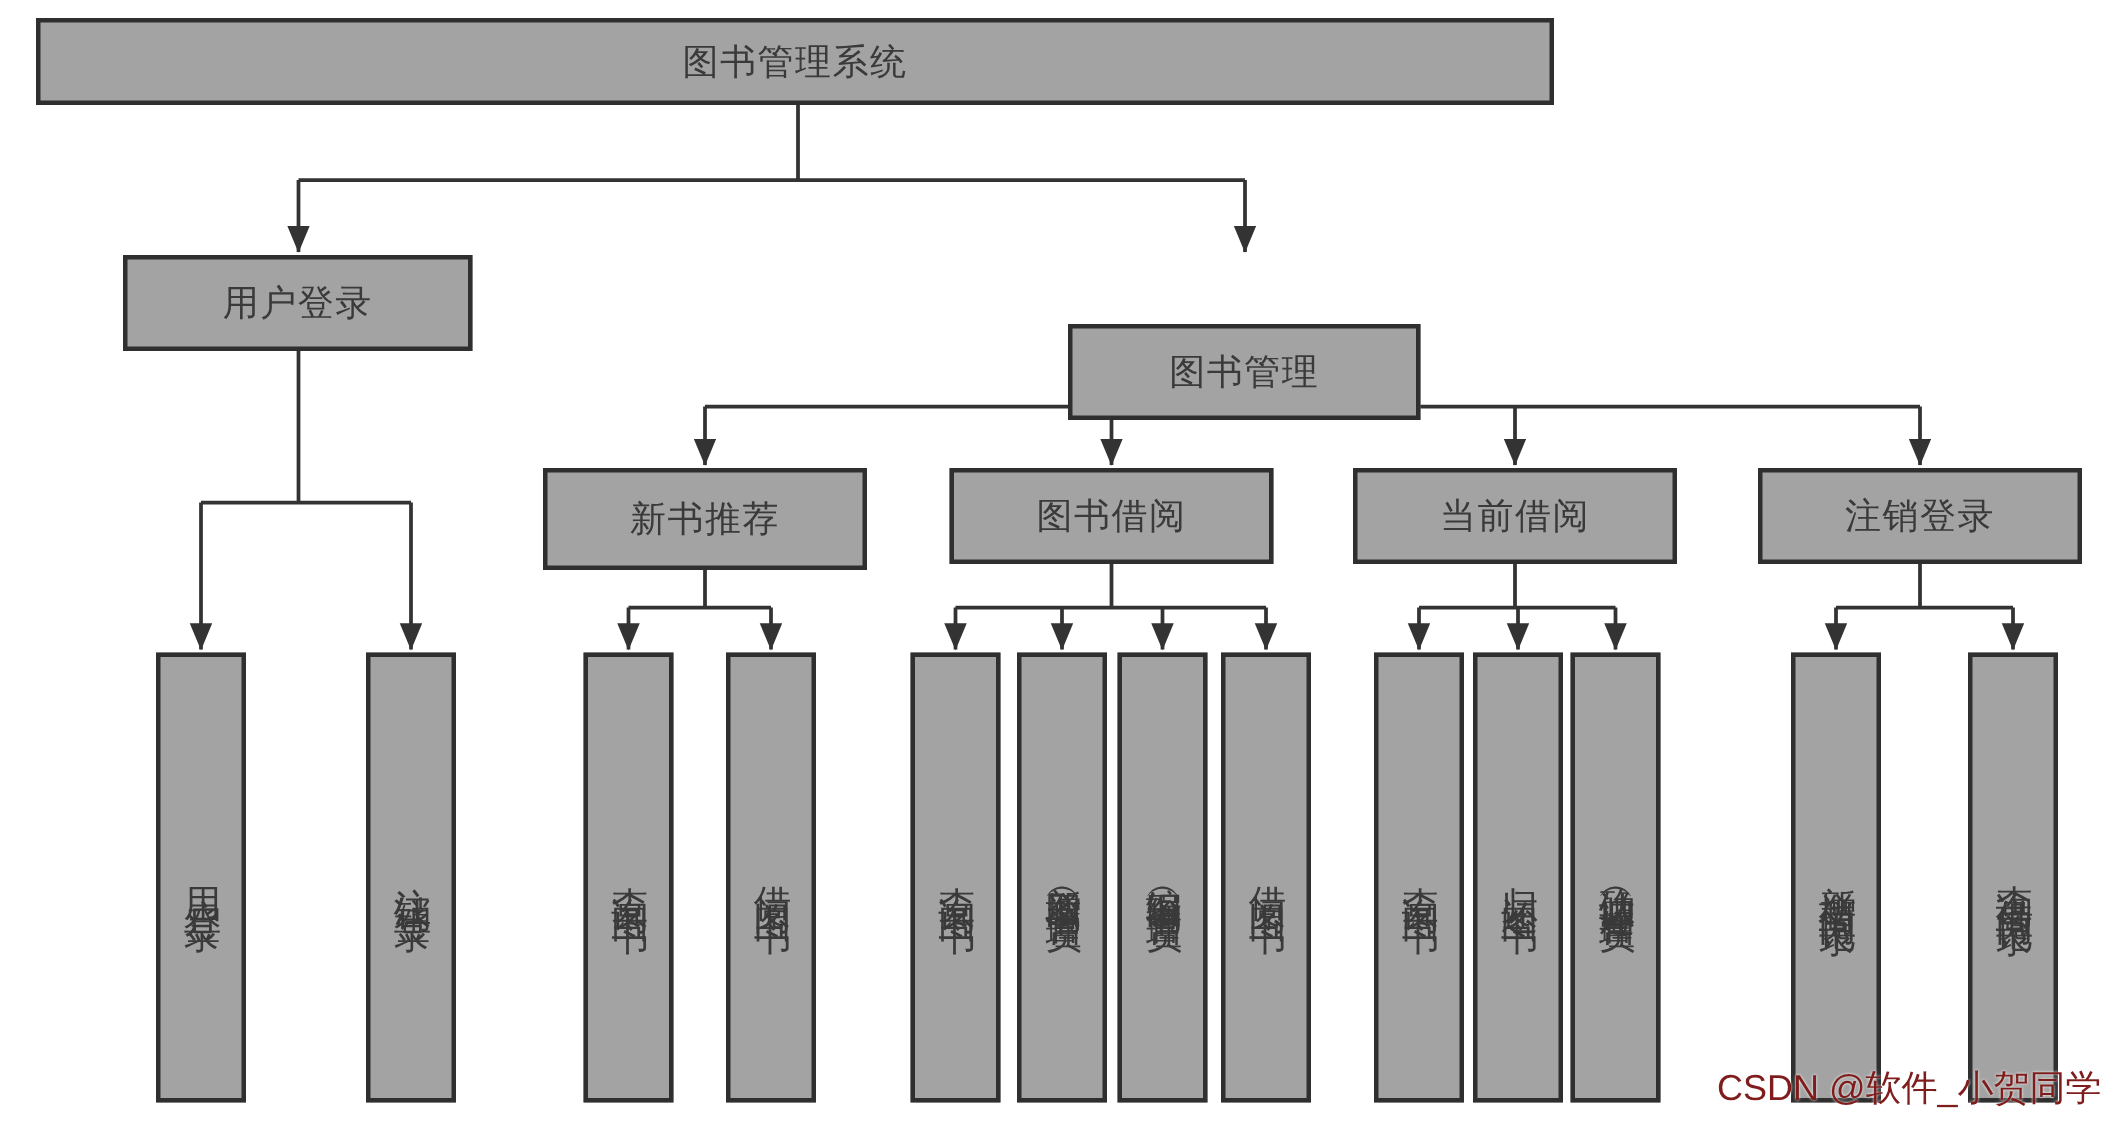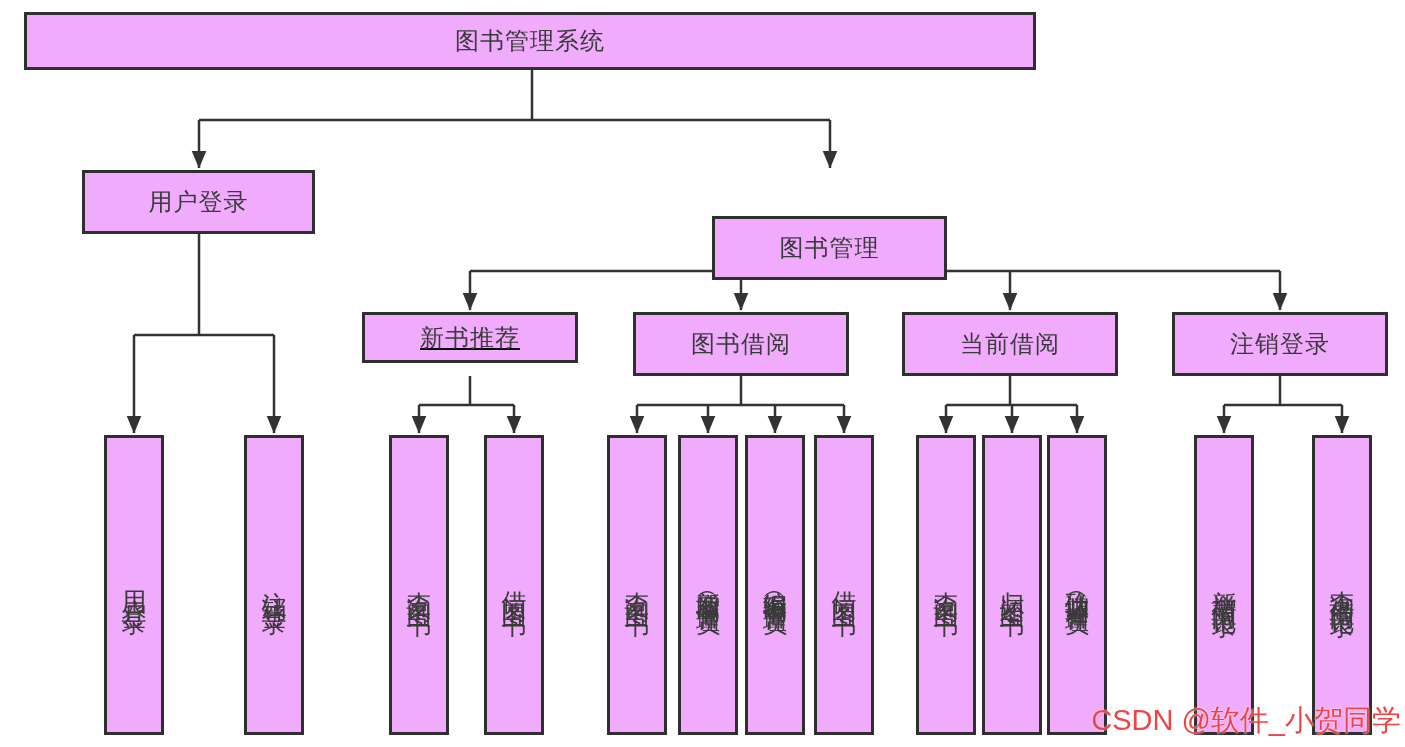--- a/index.html
+++ b/index.html
@@ -20,21 +20,21 @@
   .connectors {
     position: absolute;
     left: 0;
     top: 0;
     width: 1405px;
     height: 747px;
     pointer-events: none;
   }
   .box {
     position: absolute;
-    background: #f0abfc;
+    background: #a3a3a3;
     border: 3px solid #2f2f2f;
     box-sizing: border-box;
     display: flex;
     align-items: center;
     justify-content: center;
   }
   .hlabel {
     font-size: 24px;
     color: #3a3a3a;
     letter-spacing: 1px;
@@ -45,22 +45,22 @@
     text-orientation: mixed;
     font-size: 25px;
     color: #3a3a3a;
     letter-spacing: 7px;
     line-height: 1;
   }
   .watermark {
     position: absolute;
     right: 4px;
     bottom: 6px;
-    font-size: 29px;
-    color: #ef4444;
+    font-size: 24px;
+    color: #7f1d1d;
     text-shadow: 0 0 2px #ffffff;
     z-index: 10;
     white-space: nowrap;
   }
 </style>
 </head>
 <body>
 
 <div class="canvas">
 
@@ -109,21 +109,21 @@
     <span class="hlabel">图书管理系统</span>
   </div>
 
   <div class="box" style="left:82px; top:170px; width:233px; height:64px;">
     <span class="hlabel">用户登录</span>
   </div>
   <div class="box" style="left:712px; top:170px; width:235px; height:64px;margin-top:46px;">
     <span class="hlabel">图书管理</span>
   </div>
 
-  <div class="box" style="left:362px; top:312px; width:216px; height:51px;text-decoration:underline;">
+  <div class="box" style="left:362px; top:312px; width:216px; height:68px;">
     <span class="hlabel">新书推荐</span>
   </div>
   <div class="box" style="left:902px; top:312px; width:216px; height:64px;">
     <span class="hlabel">当前借阅</span>
   </div>
   <div class="box" style="left:633px; top:312px; width:216px; height:64px;">
     <span class="hlabel">图书借阅</span>
   </div>
   <div class="box" style="left:1172px; top:312px; width:216px; height:64px;">
     <span class="hlabel">注销登录</span>

